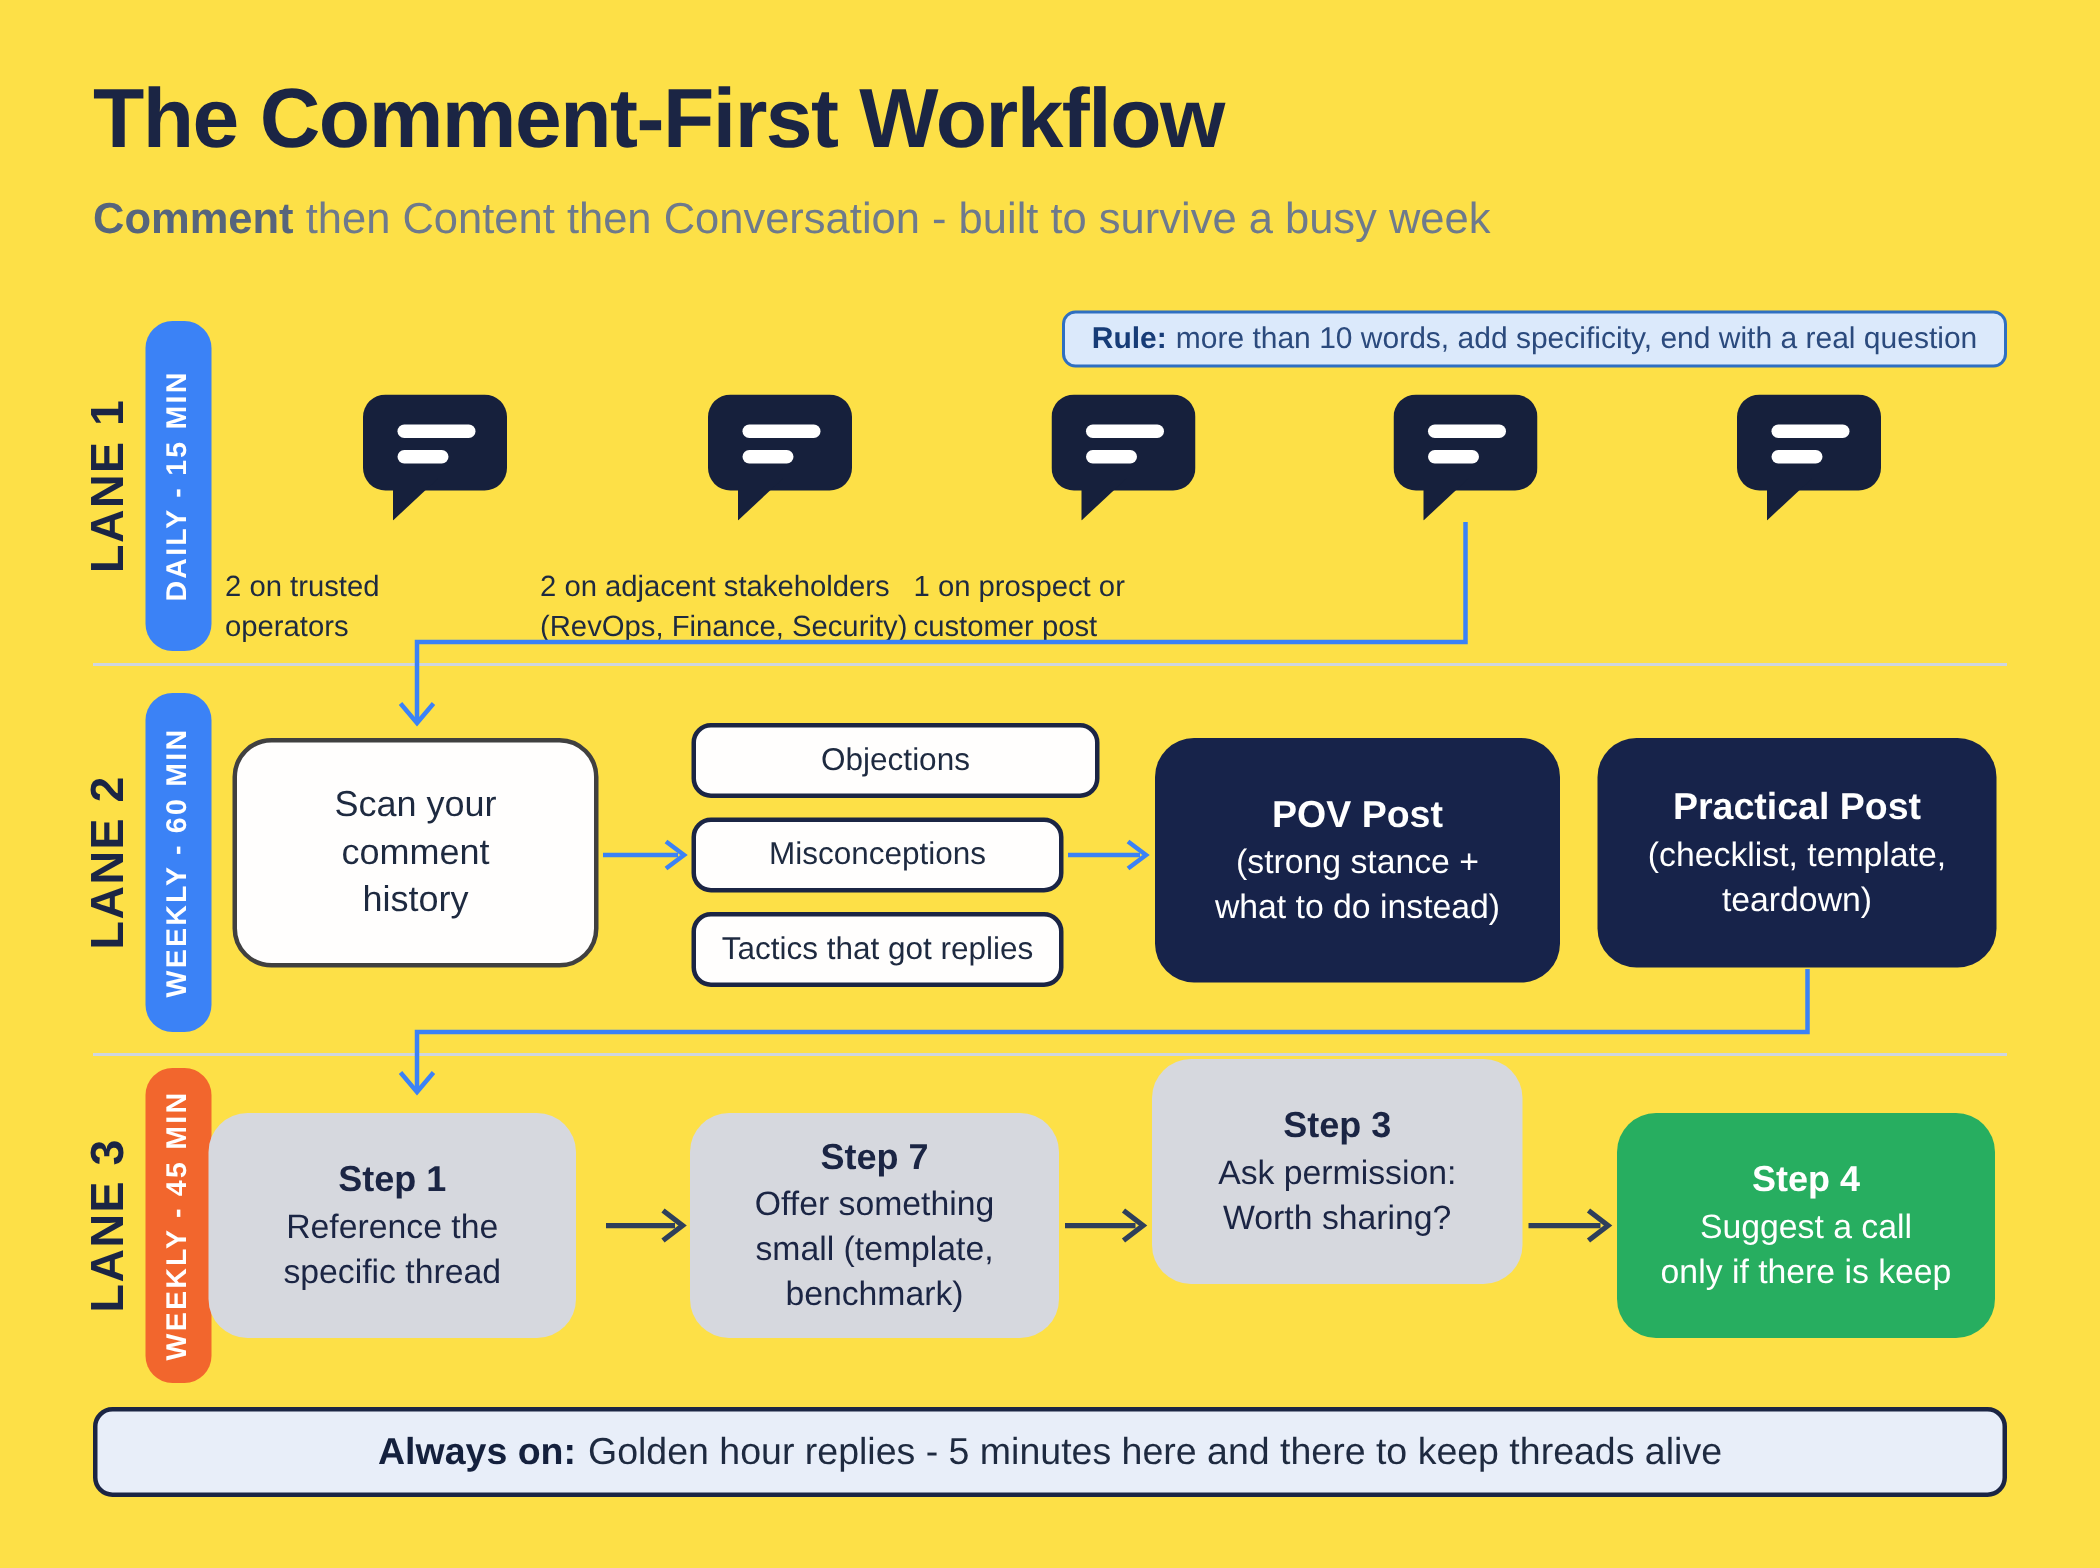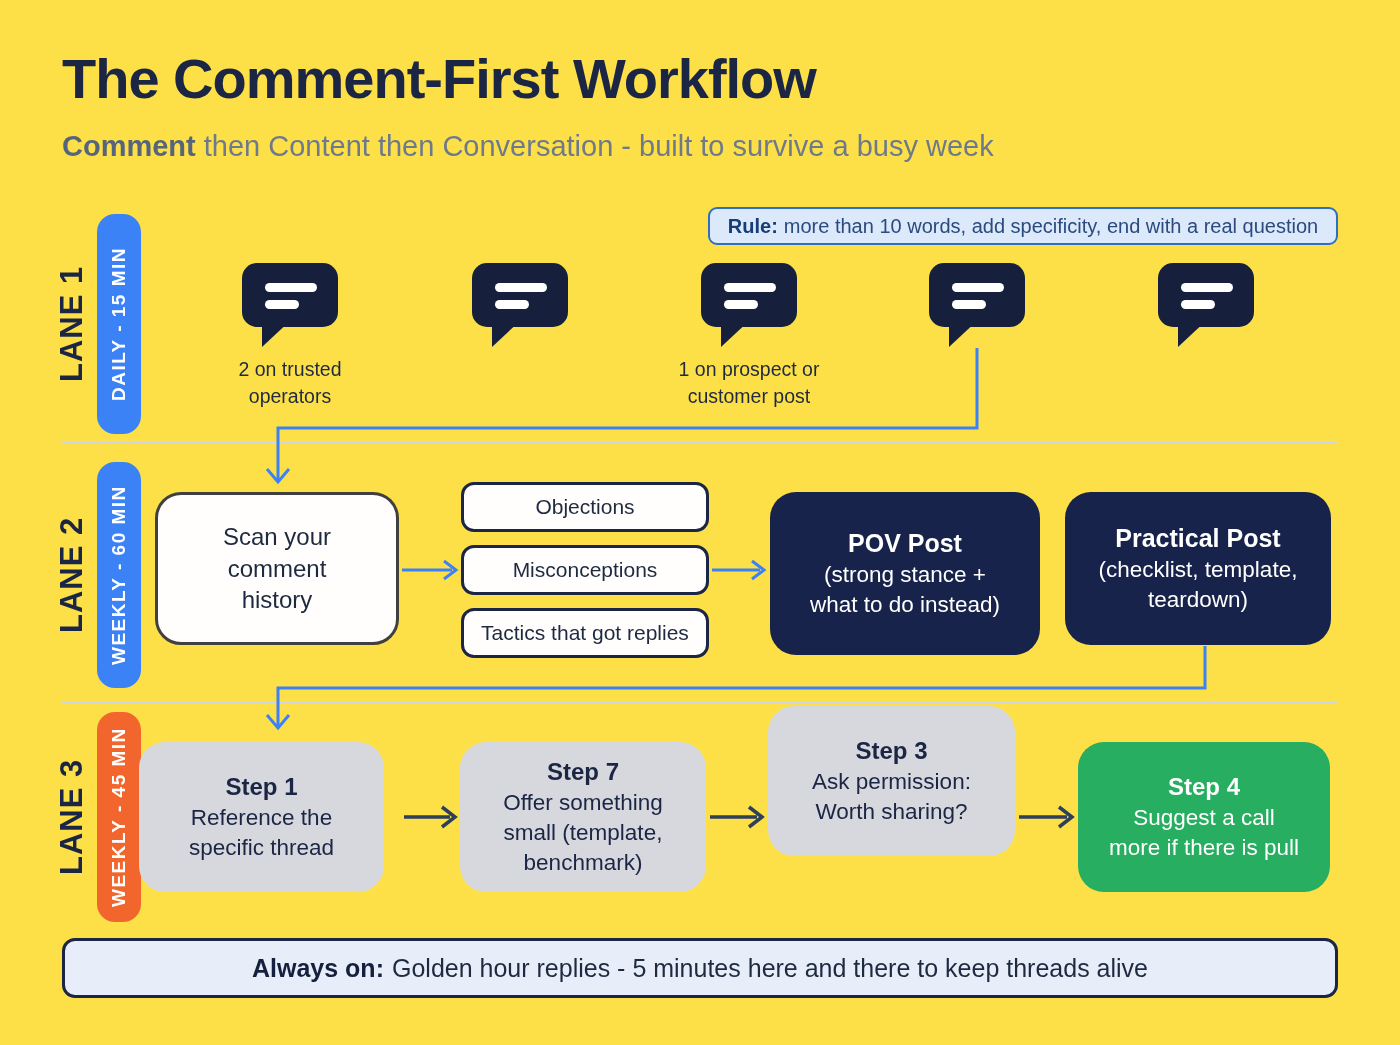--- a/index.html
+++ b/index.html
@@ -36,21 +36,21 @@
     color:#fff;font-size:19px;font-weight:700;letter-spacing:1.5px;
   }
   .pill-blue{background:#3b82f6;}
   .pill-orange{background:#f2662d;}
 
   .divider{height:0;border-top:2px solid #cfd6df;left:62px;width:1276px;}
 
   
   .comment-icon{width:96px;height:84px;}
   .icon-label{
-    font-size:19.5px;color:#1e2a40;text-align:center;line-height:1.4;font-weight:500;
+    font-size:19.5px;color:#1e2a40;text-align:left;line-height:1.4;font-weight:500;margin-top:22px;
   }
 
   
   .outline-box{
     box-sizing:border-box;background:#fffefd;border:3px solid #404040;border-radius:26px;
     display:flex;align-items:center;justify-content:center;text-align:center;
     font-size:24px;color:#1e2a40;line-height:1.32;font-weight:500;
   }
   .chip{
     box-sizing:border-box;background:#fffefd;border:3px solid #1b2544;border-radius:13px;
@@ -159,28 +159,30 @@
           <rect x="0" y="0" width="96" height="64" rx="15"></rect>
           <path d="M20 56 L20 84 L50 56 Z"></path>
         </g>
         <rect x="23" y="20" width="52" height="9" rx="4.5" fill="#fff"></rect>
         <rect x="23" y="37" width="34" height="9" rx="4.5" fill="#fff"></rect>
       </svg>
   </div>
 
   <div class="abs icon-label prewrap" style="left:150px;top:356px;width:280px;">2 on trusted
 operators</div>
+  <div class="abs icon-label prewrap" style="left:360px;top:356px;width:320px;">2 on adjacent stakeholders
+(RevOps, Finance, Security)</div>
   <div class="abs icon-label prewrap" style="left:609px;top:356px;width:280px;">1 on prospect or
 customer post</div>
 
   <div class="abs outline-box prewrap" style="left:155px;top:492px;width:244px;height:153px;">Scan your
 comment
 history</div>
 
-  <div class="abs chip" style="left:461px;top:482px;width:248px;height:50px;">Objections</div>
+  <div class="abs chip" style="left:461px;top:482px;width:272px;height:50px;">Objections</div>
   <div class="abs chip" style="left:461px;top:545px;width:248px;height:50px;">Misconceptions</div>
   <div class="abs chip" style="left:461px;top:608px;width:248px;height:50px;">Tactics that got replies</div>
 
   <div class="abs dark-box" style="left:770px;top:492px;width:270px;height:163px;">
     <div class="box-title">POV Post</div>
     <div class="box-body prewrap">(strong stance +
 what to do instead)</div>
   </div>
   <div class="abs dark-box" style="left:1065px;top:492px;width:266px;height:153px;">
     <div class="box-title">Practical Post</div>
@@ -200,21 +202,21 @@
 benchmark)</div>
   </div>
   <div class="abs step-box step-gray" style="left:768px;top:706px;width:247px;height:150px;">
     <div class="box-title">Step 3</div>
     <div class="box-body prewrap">Ask permission:
 Worth sharing?</div>
   </div>
   <div class="abs step-box step-green" style="left:1078px;top:742px;width:252px;height:150px;">
     <div class="box-title">Step 4</div>
     <div class="box-body prewrap">Suggest a call
-more if there is pull</div>
+only if there is keep</div>
   </div>
 
   <div class="abs banner">
     <span class="lead">Always on:</span>
     <span>Golden hour replies - 5 minutes here and there to keep threads alive</span>
   </div>
 
   <svg class="connectors" width="1400" height="1045" viewBox="0 0 1400 1045">
 
     <g stroke="#3b82f6" stroke-width="3" fill="none">

